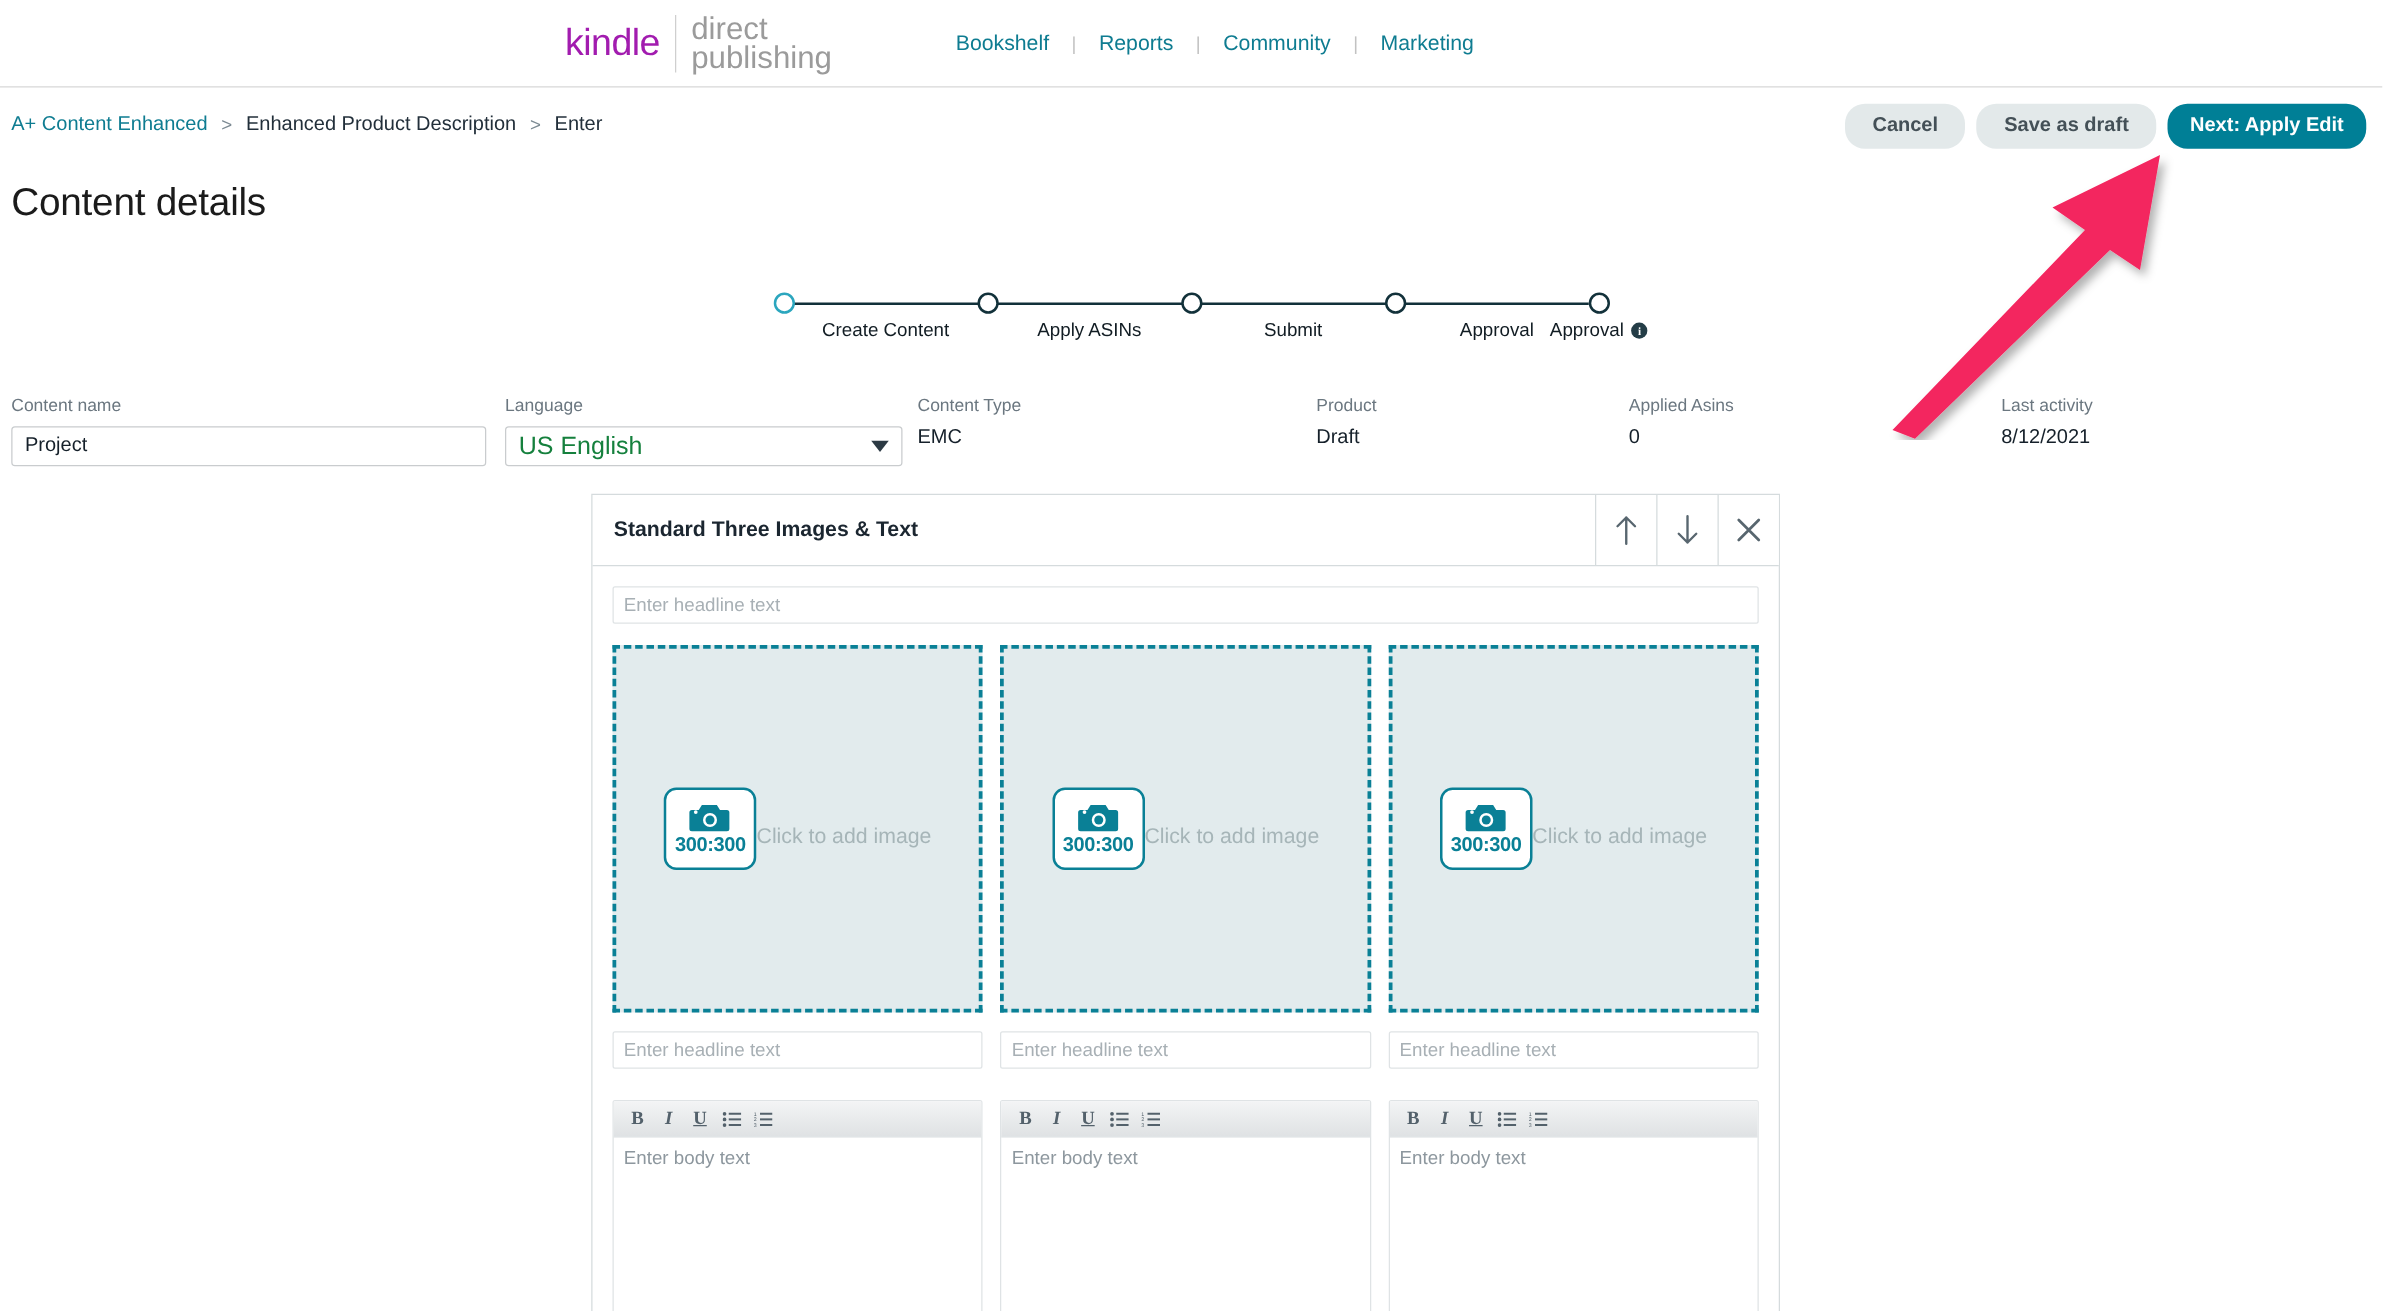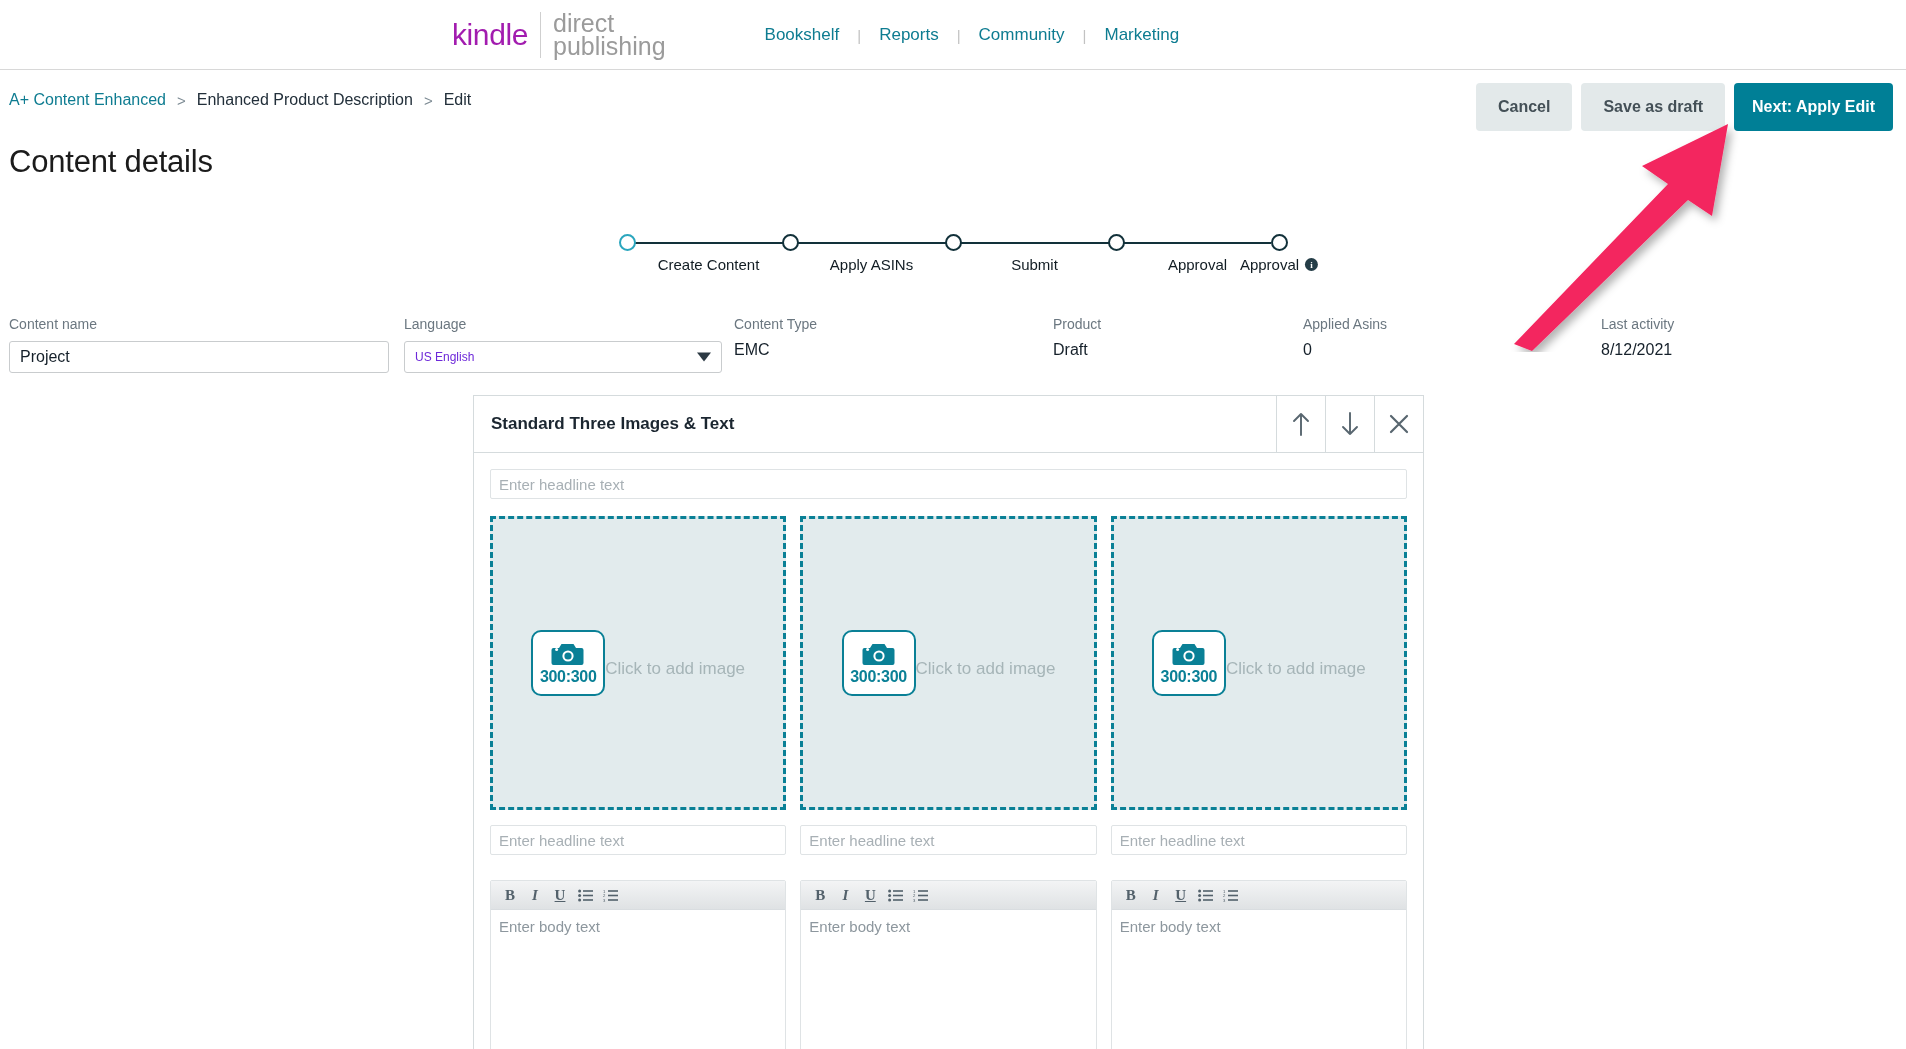--- a/index.html
+++ b/index.html
@@ -50,24 +50,24 @@
   }
   .crumb-link { font-size: 16px; color: #0e7c91; text-decoration: none; }
   .crumb-sep { font-size: 15px; color: #7c8a93; margin: 0 11px; }
   .crumb-cur { font-size: 16px; color: #222f3a; }
 
   .actions {
     position: absolute; right: 13px; top: 13px;
     display: flex; align-items: center; gap: 9px;
   }
   .btn {
-    border: none; border-radius: 4px;
+    border: none; border-radius: 16px;
     font-family: "Liberation Sans", sans-serif;
     font-size: 16px; font-weight: bold;
-    padding: 0 22px; height: 48px; cursor: pointer;
+    padding: 0 22px; height: 36px; cursor: pointer;
     white-space: nowrap;
   }
   .btn-sec { background: #e3e9ea; color: #445057; }
   .btn-pri { background: #007f96; color: #ffffff; padding: 0 18px; }
 
   
   .page-title {
     font-size: 31px; font-weight: 400; color: #1b1b1b;
     padding-left: 9px; margin-top: 14px; letter-spacing: -0.2px;
   }
@@ -118,21 +118,21 @@
     width: 380px; height: 32px;
     border: 1px solid #c9ccce; border-radius: 3px;
     font-family: "Liberation Sans", sans-serif;
     font-size: 16px; color: #15202a;
     padding: 0 10px; background: #ffffff;
   }
   .select-wrap { position: relative; width: 318px; }
   .select-input {
     width: 100%; height: 32px;
     border: 1px solid #c9ccce; border-radius: 3px;
-    font-size: 12px; color: #6d28d9;
+    font-size: 20px; color: #15803d;
     padding: 0 30px 0 10px; background: #ffffff;
     display: flex; align-items: center;
     font-family: "Liberation Sans", sans-serif;
     cursor: pointer;
   }
   .caret {
     position: absolute; right: 11px; top: 50%; transform: translateY(-50%);
     width: 0; height: 0;
     border-left: 7px solid transparent; border-right: 7px solid transparent;
     border-top: 9px solid #2c3a44;
@@ -249,21 +249,21 @@
     <span class="navdiv">|</span>
     <a class="navlink" href="#">Marketing</a>
   </div>
 </div>
 
 <div class="crumbrow">
   <a class="crumb-link" href="#">A+ Content Enhanced</a>
   <span class="crumb-sep">&gt;</span>
   <span class="crumb-cur">Enhanced Product Description</span>
   <span class="crumb-sep">&gt;</span>
-  <span class="crumb-cur">Edit</span>
+  <span class="crumb-cur">Enter</span>
 
   <div class="actions">
     <button class="btn btn-sec">Cancel</button>
     <button class="btn btn-sec">Save as draft</button>
     <button class="btn btn-pri">Next: Apply Edit</button>
   </div>
 </div>
 
 <div class="page-title">Content details</div>
 

